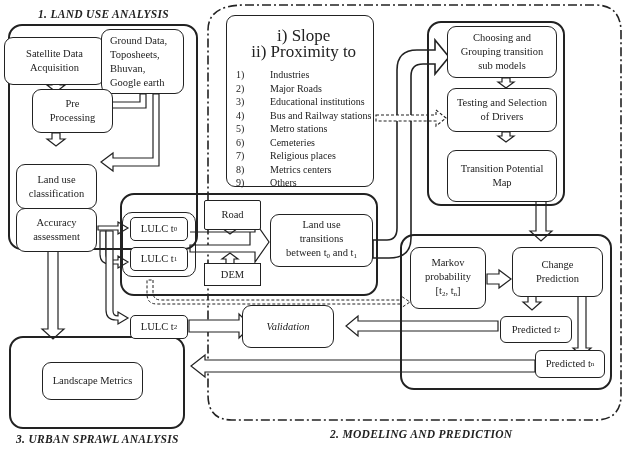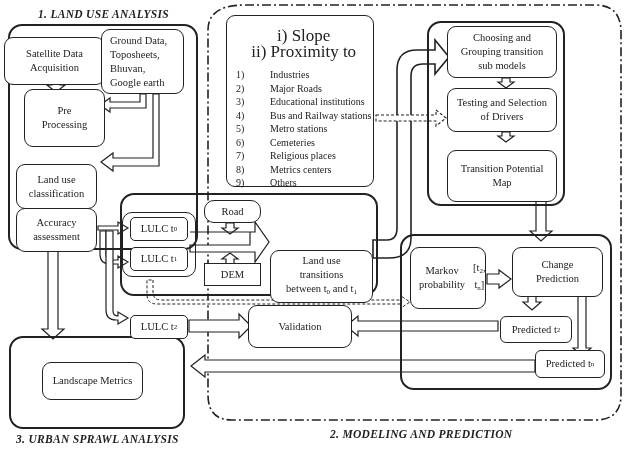--- a/index.html
+++ b/index.html
@@ -86,21 +86,21 @@
 <div class="panel" style="left:9px;top:336px;width:176px;height:93px;"></div>
 <div class="panel" style="left:122px;top:212px;width:74px;height:65px;border-width:1.2px;border-radius:10px;"></div>
 
 <div class="box" style="left:4px;top:31px;width:101px;height:48px;margin-top:6px;">Satellite Data Acquisition</div>
 <div class="box" style="left:101px;top:29px;width:83px;height:65px;flex-direction:column;align-items:flex-start;padding-left:8px;text-align:center;">
   <span>Ground Data,</span>
   <span>Toposheets,</span>
   <span>Bhuvan,</span>
   <span>Google earth</span>
 </div>
-<div class="box" style="left:24px;top:89px;width:81px;height:58px;padding:0 30px;">Pre Processing</div>
+<div class="box" style="left:32px;top:89px;width:81px;height:44px;padding:0 30px;">Pre Processing</div>
 <div class="box" style="left:16px;top:148px;width:81px;height:45px;padding:0 8px;margin-top:16px;">Land use classification</div>
 <div class="box" style="left:16px;top:208px;width:81px;height:44px;padding:8px 8px;">Accuracy assessment</div>
 
 <div class="box" style="left:226px;top:15px;width:148px;height:172px;display:block;text-align:left;">
   <div class="drivers" style="left:9px;top:13px;">
     <div class="big">i) Slope</div>
     <div class="big" style="margin-top:2px;margin-bottom:10px;">ii) Proximity  to</div>
     <div id="driver-list">
         <div class="row">
           <span class="num">1)</span>
@@ -148,42 +148,42 @@
   </div>
 <div class="box" style="left:130px;top:247px;width:58px;height:24px;border-radius:5px;">
     <span>LULC t</span>
     <sub>1</sub>
   </div>
 <div class="box" style="left:130px;top:315px;width:58px;height:24px;border-radius:5px;">
     <span>LULC t</span>
     <sub>2</sub>
   </div>
 
-<div class="box" style="left:204px;top:200px;width:57px;height:23px;border-radius:10px;">Road</div>
+<div class="box" style="left:204px;top:200px;width:57px;height:30px;border-radius:2px;">Road</div>
 <div class="box" style="left:204px;top:263px;width:57px;height:23px;border-radius:0;">DEM</div>
 
-<div class="box" style="left:270px;top:214px;width:103px;height:53px;flex-direction:column;margin-top:36px;">
+<div class="box" style="left:270px;top:214px;width:103px;height:53px;flex-direction:column;">
   <span>Land use</span>
   <span>transitions</span>
   <span><span>between t</span><sub>0</sub><span> and t</span><sub>1</sub></span>
 </div>
 
 <div class="box" style="left:447px;top:26px;width:110px;height:52px;padding:0 6px;">Choosing and Grouping transition sub models</div>
 <div class="box" style="left:447px;top:88px;width:110px;height:44px;padding:0 6px;">Testing and Selection of Drivers</div>
 <div class="box" style="left:447px;top:150px;width:110px;height:52px;padding:0 6px;">Transition Potential Map</div>
 
-<div class="box" style="left:410px;top:247px;width:76px;height:62px;flex-direction:row;justify-content:space-between;">
+<div class="box" style="left:410px;top:247px;width:76px;height:62px;flex-direction:column;">
   <span style="padding:0 8px;">Markov probability</span>
   <span><span>[t</span><sub>2</sub><span>, t</span><sub>n</sub><span>]</span></span>
 </div>
 <div class="box" style="left:512px;top:247px;width:91px;height:50px;padding:0 14px;">Change Prediction</div>
 <div class="box" style="left:500px;top:316px;width:72px;height:27px;border-radius:6px;">
     <span>Predicted t</span>
     <sub>2</sub>
   </div>
 <div class="box" style="left:535px;top:350px;width:70px;height:28px;border-radius:6px;">
     <span>Predicted t</span>
     <sub>n</sub>
   </div>
 
-<div class="box" style="left:248px;top:305px;width:104px;height:43px;">Validation</div>
+<div class="box" style="left:242px;top:305px;width:92px;height:43px;font-style:italic;">Validation</div>
 
 <div class="box" style="left:42px;top:362px;width:101px;height:38px;">Landscape Metrics</div>
 
 </body></html>

